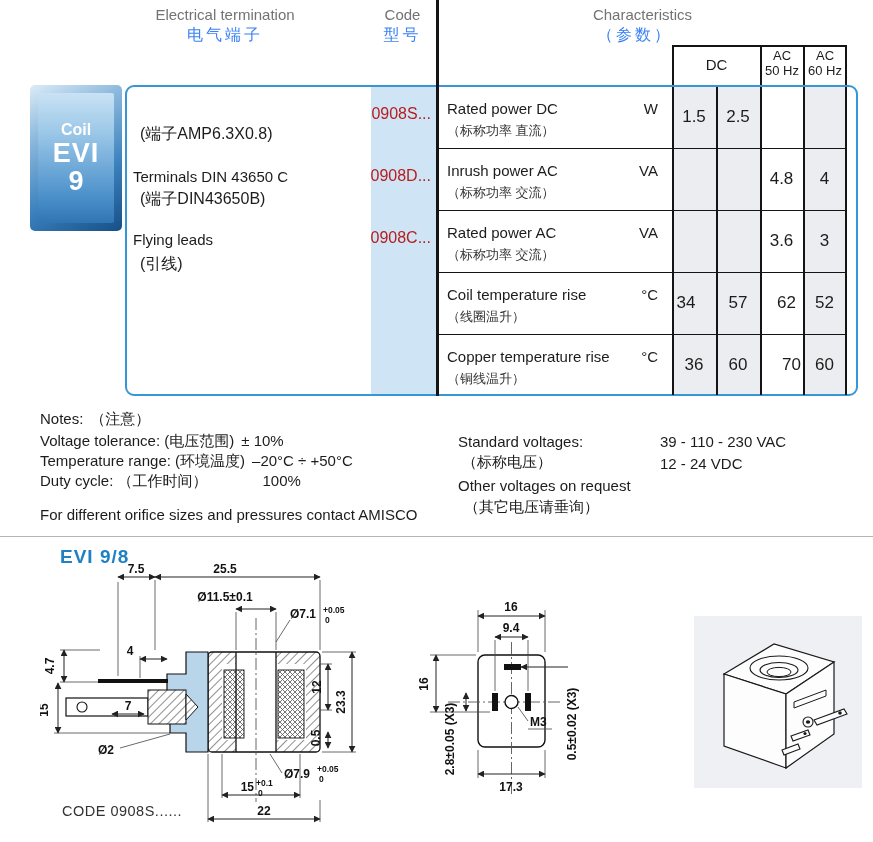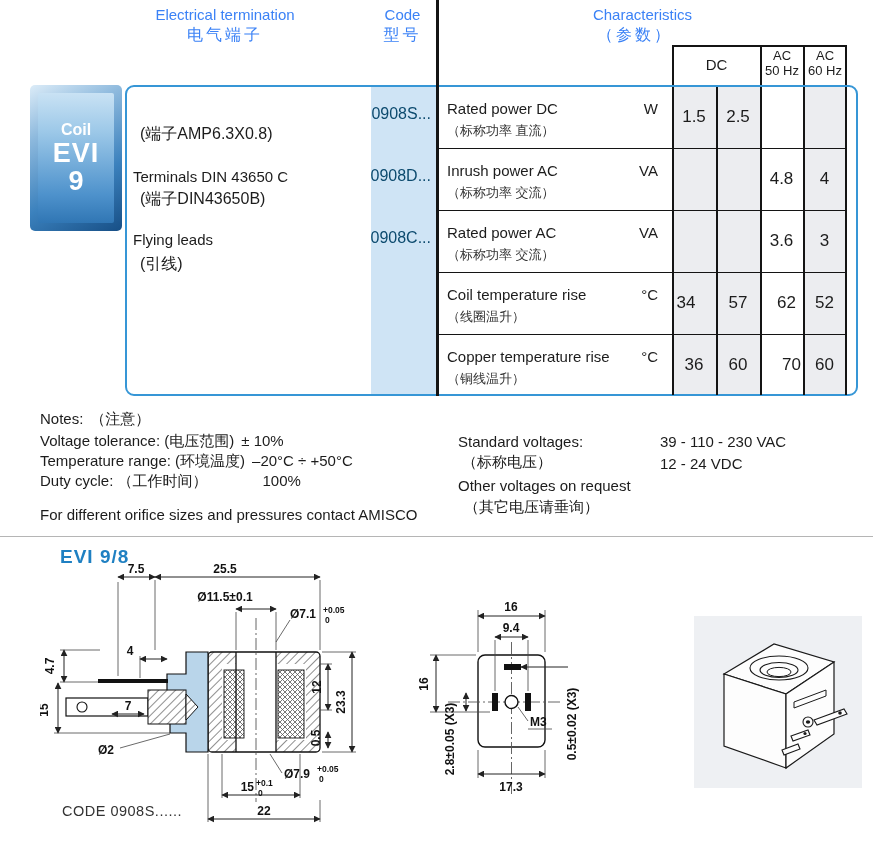--- a/index.html
+++ b/index.html
@@ -1,30 +1,30 @@
 <!DOCTYPE html>
 <html><head>
 <meta charset="utf-8">
 <style>
   html,body{margin:0;padding:0;background:#fff;}
   .page{position:relative;width:873px;height:842px;background:#ffffff;
         font-family:"Liberation Sans",sans-serif;color:#1c1c1c;overflow:hidden;}
   .abs{position:absolute;}
   .ctr{text-align:center;}
   .rt{text-align:right;}
-  .hdr{font-size:15px;color:#3b82f6;}
+  .hdr{font-size:15px;color:#737373;}
   .hdrzh{font-size:16px;letter-spacing:3px;color:#3b82f6;}
   .line{position:absolute;background:#141414;}
   .blueband{position:absolute;background:#cfe4f5;}
   .graycol{position:absolute;background:#ecedf0;}
   .block{position:absolute;border:2px solid #3696d6;border-radius:9px;background:transparent;pointer-events:none;}
   .term-en{font-size:15px;}
   .term-note{font-size:11px;color:#333;}
   .term-zh{font-size:16px;}
-  .code{font-size:16px;color:#0c4a6e;}
+  .code{font-size:16px;color:#b91c1c;}
   .chr-en{font-size:15px;}
   .chr-zh{font-size:13px;color:#333;}
   .unit{font-size:15px;}
   .val{font-size:17px;}
   .subhdr{font-size:15px;}
   .subhdr2{font-size:13px;line-height:15px;}
   .badge{position:absolute;left:30px;top:85px;width:92px;height:146px;border-radius:5px;
          background:linear-gradient(150deg,#dcecf8 0%,#8db9dd 28%,#3b81bd 65%,#174f86 100%);
          padding:8px;box-sizing:border-box;}
   .badge-in{width:100%;height:100%;border-radius:2px;

